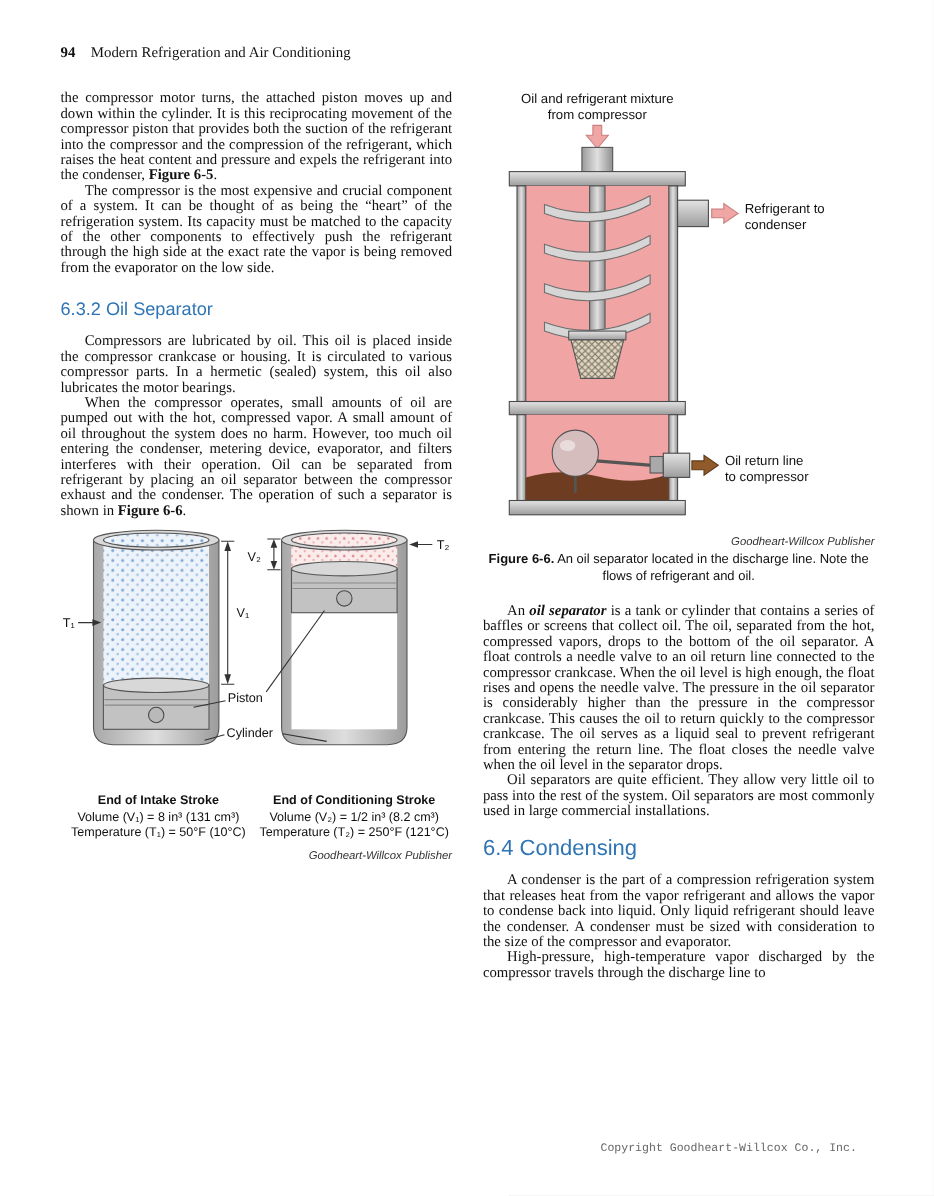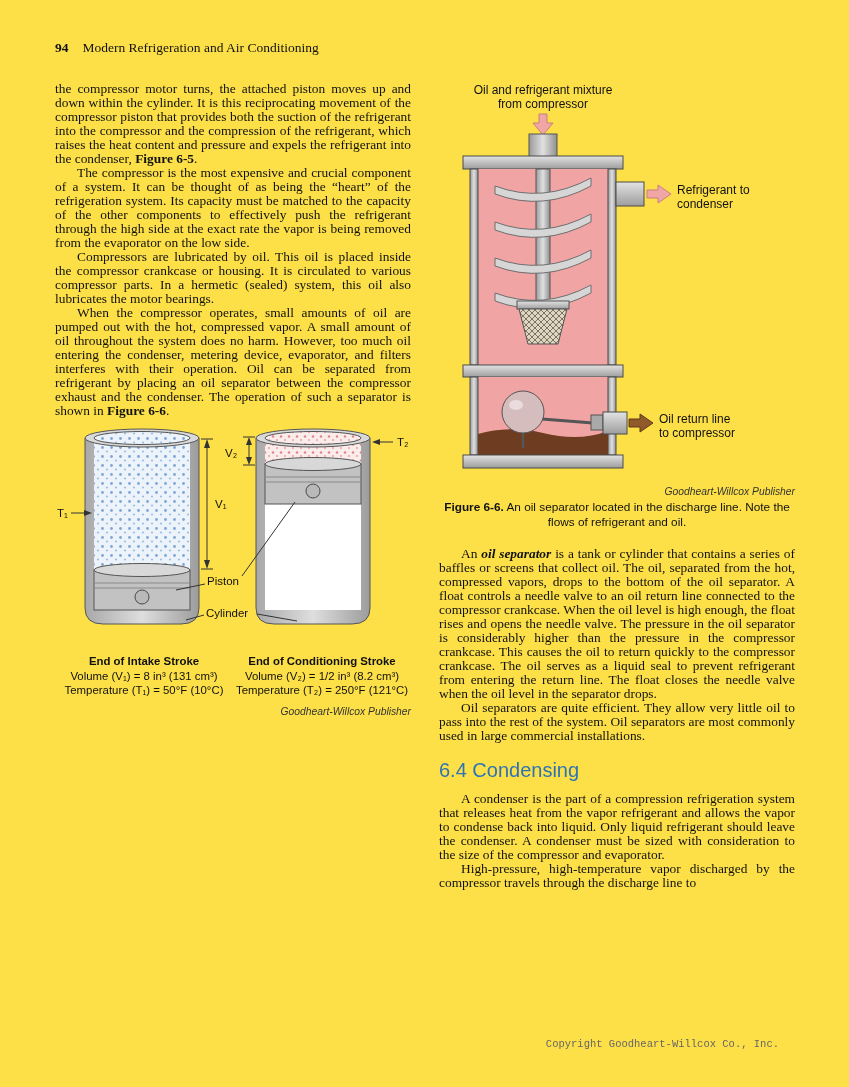--- a/index.html
+++ b/index.html
@@ -1,17 +1,17 @@
 <!DOCTYPE html>
 <html><head>
 <meta charset="utf-8">
 <style>
   html,body { margin:0; padding:0; background:#e8e8e8; }
   .page {
-    position:relative; width:849px; height:1087px; background:#fde047;
+    position:relative; width:849px; height:1087px; background:#ffffff;
     margin:0 auto; font-family:"Liberation Serif", serif; color:#111;
     overflow:hidden;
   }
   .running-head { position:absolute; top:40px; left:55px; font-size:13.5px; }
   .pg-num { font-weight:bold; margin-right:14px; }
   .book-title { }
   .columns { position:absolute; top:82px; left:55px; display:flex; gap:28px; }
   .col { width:356px; }
   p.body { margin:0; font-size:13.4px; line-height:14px; text-align:justify; }
   p.indent { text-indent:22px; }
@@ -19,21 +19,21 @@
   h2.subhead {
     font-family:"Liberation Sans", sans-serif; font-weight:normal;
     color:#2e74b5; font-size:16.5px; margin:22px 0 12px 0;
   }
   h1.bighead {
     font-family:"Liberation Sans", sans-serif; font-weight:normal;
     color:#2e74b5; font-size:20px; margin:16px 0 10px 0;
   }
   figure.fig { margin:0; }
   .fig65 { margin-top:24px; }
-  .stroke-row { display:flex; margin-top:4px; }
+  .stroke-row { display:flex; margin-top:17px; }
   .stroke-col { width:178px; text-align:center; font-family:"Liberation Sans", sans-serif;
     font-size:11.4px; line-height:14.6px; white-space:nowrap; }
   .stroke-title { font-weight:bold; }
   .credit {
     font-family:"Liberation Sans", sans-serif; font-style:italic;
     font-size:10.3px; text-align:right; color:#333; margin-top:8px;
   }
   figcaption.caption {
     font-family:"Liberation Sans", sans-serif; font-size:11.8px;
     line-height:14.6px; margin-top:3px; text-align:center;
@@ -55,20 +55,21 @@
 
   <div class="running-head">
     <span class="pg-num">94</span><span class="book-title">Modern Refrigeration and Air Conditioning</span>
   </div>
 
   <div class="columns">
 
     <div class="col">
       <p class="body"><span>the compressor motor turns, the attached piston moves up and down within the cylinder. It is this reciprocating movement of the compressor piston that provides both the suction of the refrigerant into the compressor and the compression of the refrigerant, which raises the heat content and pressure and expels the refrigerant into the condenser, </span><strong>Figure 6-5</strong><span>.</span></p>
       <p class="body indent">The compressor is the most expensive and crucial component of a system. It can be thought of as being the “heart” of the refrigeration system. Its capacity must be matched to the capacity of the other components to effectively push the refrigerant through the high side at the exact rate the vapor is being removed from the evaporator on the low side.</p>
+      <h2 class="subhead">6.3.2 Oil Separator</h2>
       <p class="body indent">Compressors are lubricated by oil. This oil is placed inside the compressor crankcase or housing. It is circulated to various compressor parts. In a hermetic (sealed) system, this oil also lubricates the motor bearings.</p>
       <p class="body indent"><span>When the compressor operates, small amounts of oil are pumped out with the hot, compressed vapor. A small amount of oil throughout the system does no harm. However, too much oil entering the condenser, metering device, evaporator, and filters interferes with their operation. Oil can be separated from refrigerant by placing an oil separator between the compressor exhaust and the condenser. The operation of such a separator is shown in </span><strong>Figure 6-6</strong><span>.</span></p>
 
       <figure class="fig fig65">
         <svg viewBox="0 0 356 228" width="356" height="228">
           <defs>
             <pattern id="bluedots" width="9" height="9" patternUnits="userSpaceOnUse">
               <rect width="9" height="9" fill="#edf3fa"></rect>
               <circle cx="2.5" cy="2.5" r="1.4" fill="#7fa7d4"></circle>
               <circle cx="7" cy="6.5" r="1.1" fill="#9fbede"></circle>

